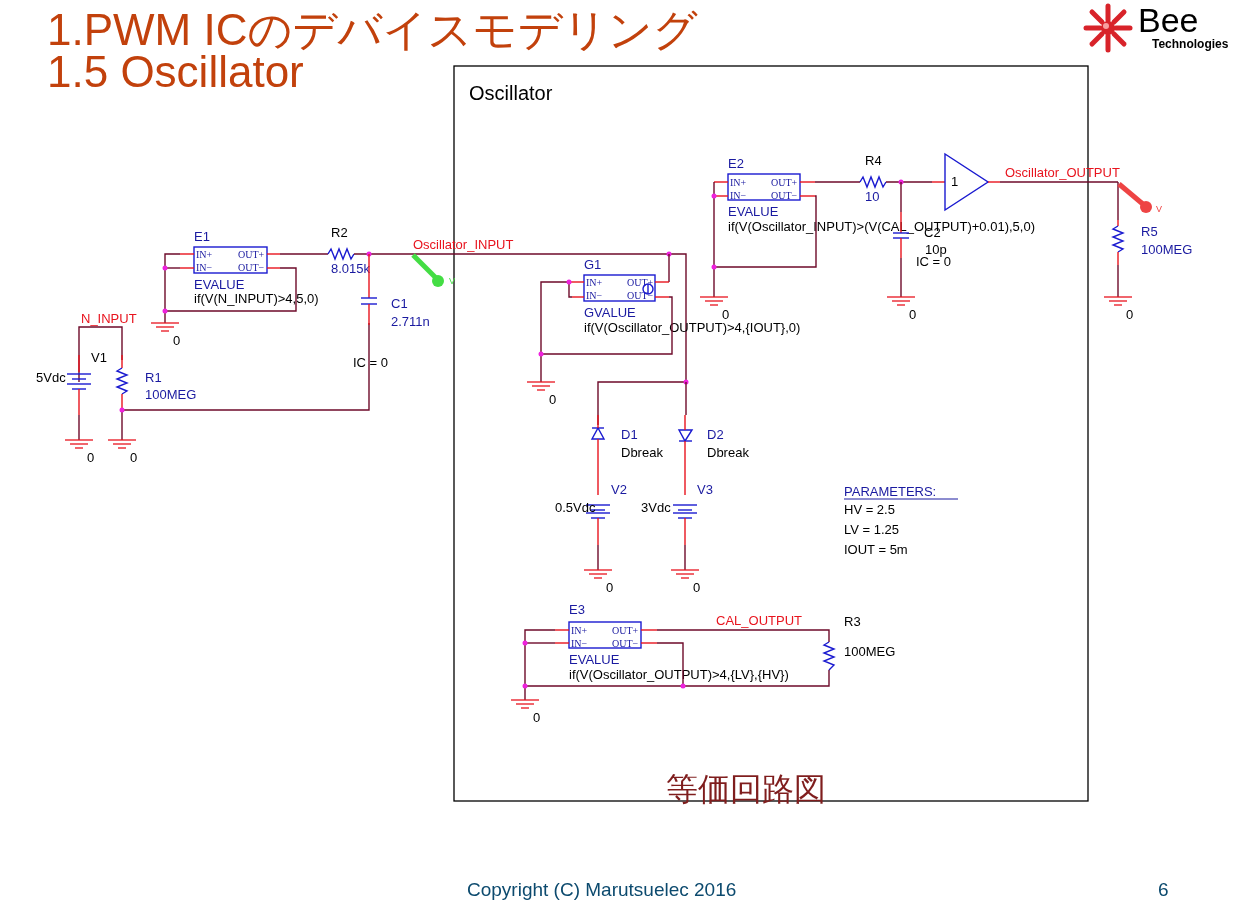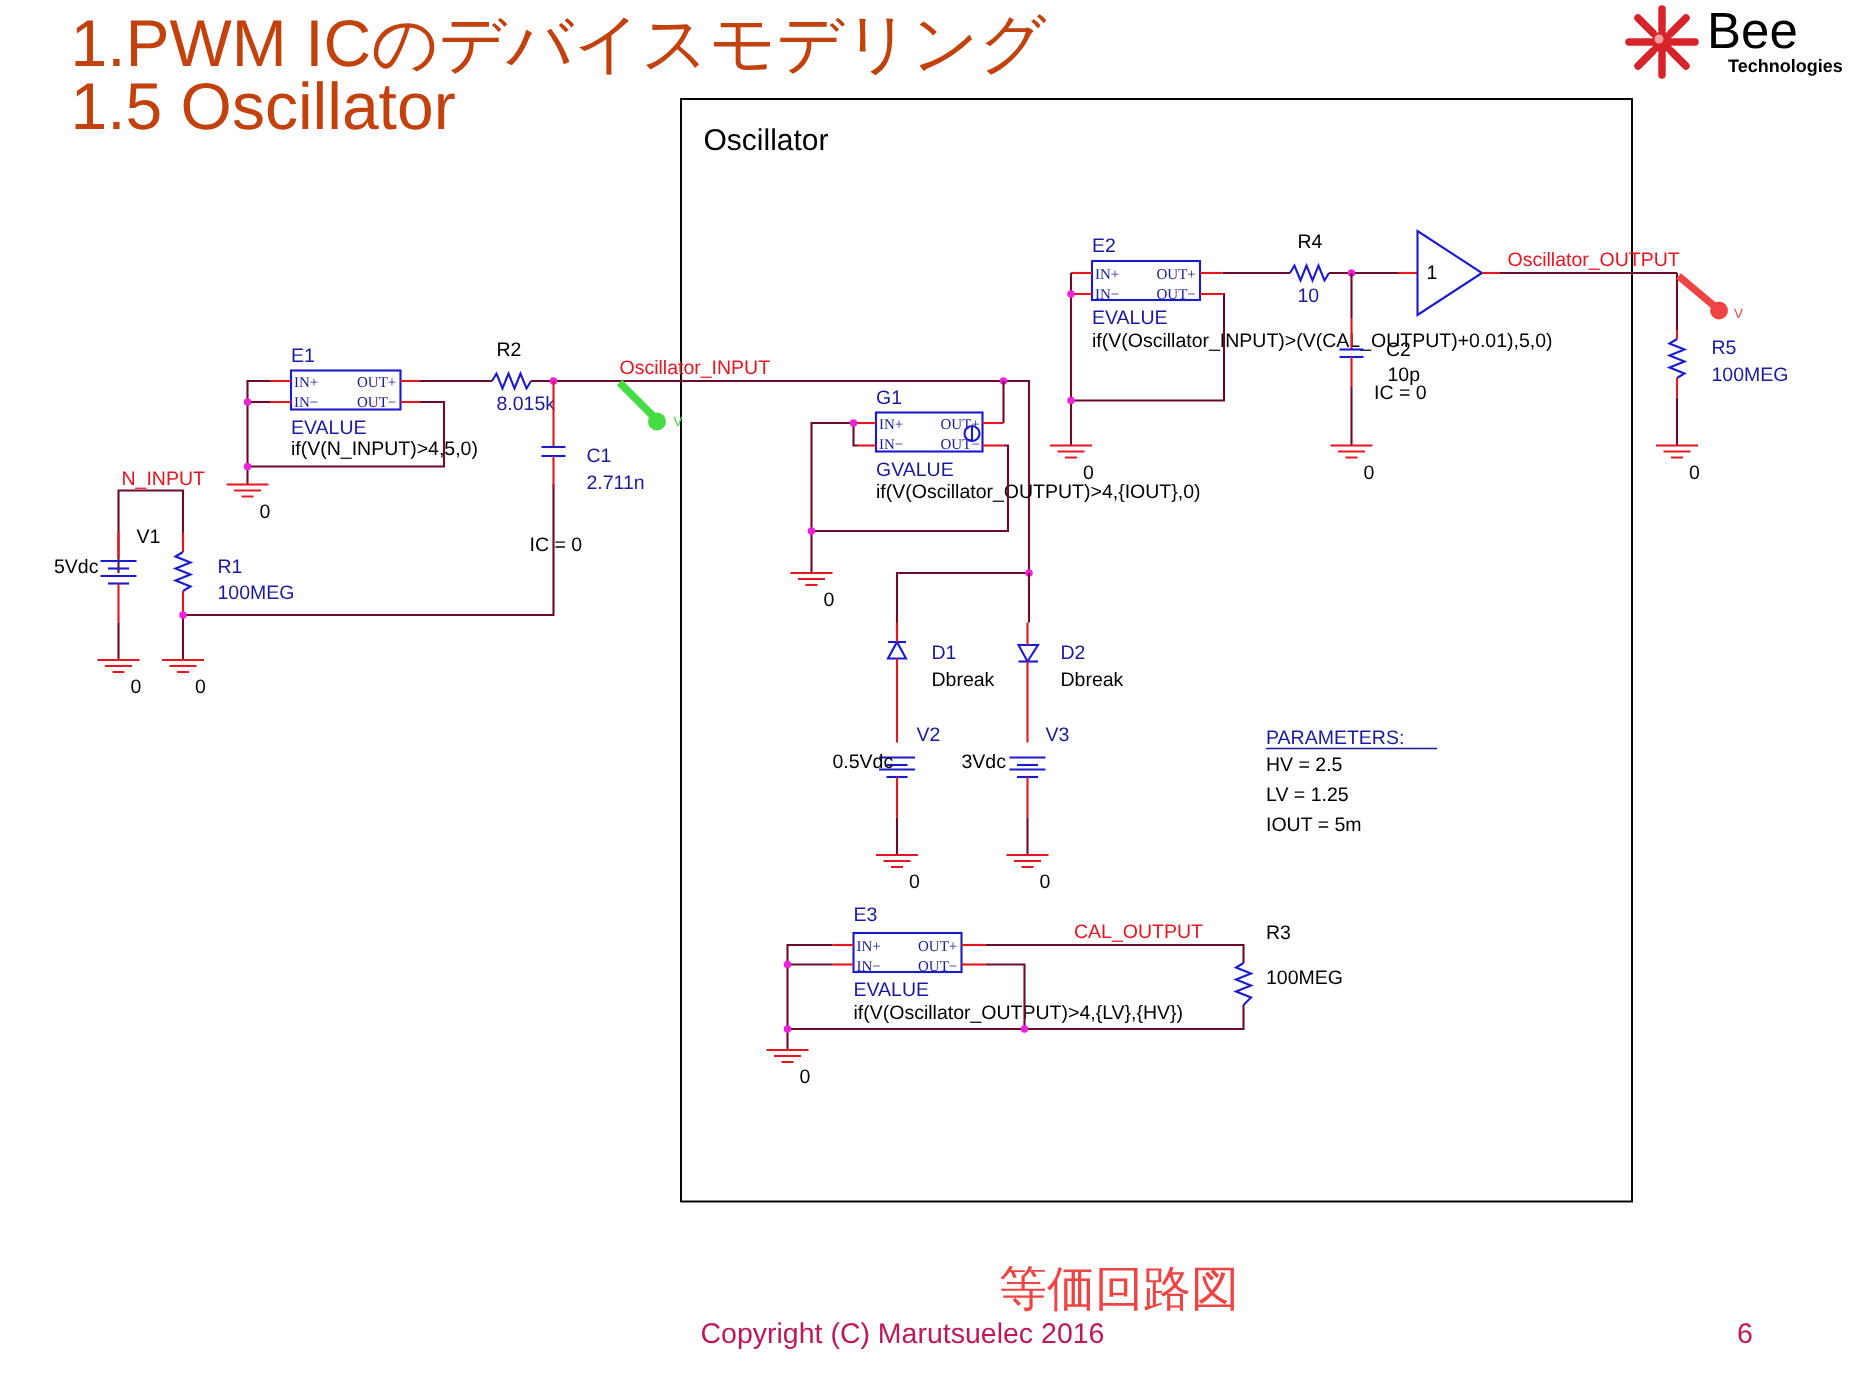--- a/index.html
+++ b/index.html
@@ -2,22 +2,22 @@
 <html><head>
 <meta charset="utf-8">
 <style>
   html, body { margin:0; padding:0; background:#ffffff; }
   body { width:1243px; height:919px; position:relative; overflow:hidden; font-family:"Liberation Sans", sans-serif; }
   .title { position:absolute; left:18px; font-size:44px; color:#c2410c; line-height:1; white-space:nowrap;margin-left:29px; }
   #t1 { top:8px; }
   #t2 { top:50px;text-align:center; }
   #logo { position:absolute; left:1082px; top:2px; width:160px; height:52px; }
   #schem { position:absolute; left:0; top:0; }
-  .caption { position:absolute; left:666px; top:838px; font-size:32px; color:#ef4444; }
-  .footer { position:absolute; top:879px; font-size:19px; color:#be185d; }
+  .caption { position:absolute; left:666px; top:768px; font-size:32px; color:#7f1d1d; }
+  .footer { position:absolute; top:879px; font-size:19px; color:#0c4a6e; }
   #copyright { left:467px; }
   #pagenum { left:1158px; }
   svg text { font-family:"Liberation Sans", sans-serif; }
   .lbl { font-size:13px; fill:#000; }
   .blbl { font-size:13px; fill:#1a1aa0; }
   .net { font-size:13px; fill:#e8141e; }
   .pin { font-family:"Liberation Serif", serif; font-size:10px; fill:#1a1aa0; }
   .wire { stroke:#6e0a2a; stroke-width:1.4; fill:none; }
   .lead { stroke:#e8141e; stroke-width:1.4; fill:none; }
   .part { stroke:#1a1ad0; stroke-width:1.4; fill:none; }

